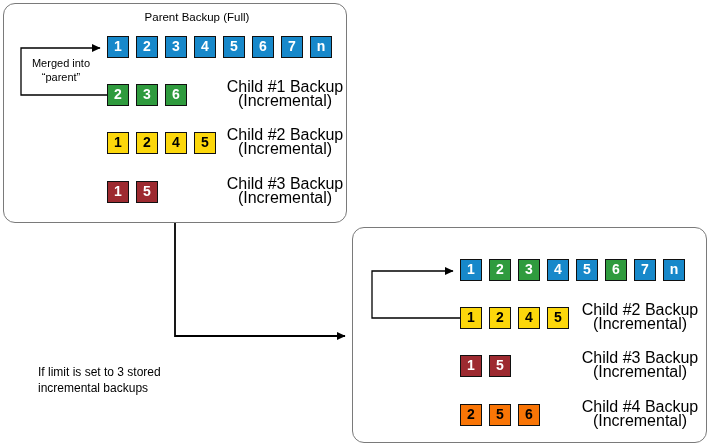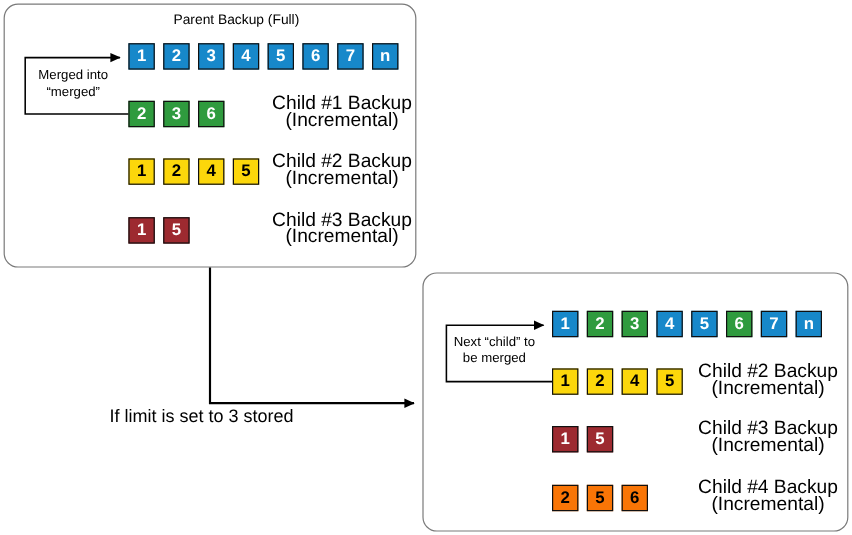--- a/index.html
+++ b/index.html
@@ -102,25 +102,24 @@
     text-align: center;
     white-space: nowrap;
   }
   #merge-label-top    { left: 18px;  top: 56px;  width: 86px; }
   #merge-label-bottom { left: 366px; top: 278px; width: 92px; }
 
   
   #flow-label {
     position: absolute;
     left: 38px;
-    top: 340px;
+    top: 364px;
     width: 260px;
-    font-size: 15px;
+    font-size: 12px;
     line-height: 16px;
-    text-align: center;
   }
 
   
   #wires {
     position: absolute;
     left: 0; top: 0;
     width: 710px; height: 446px;
     pointer-events: none;
   }
 </style>
@@ -169,21 +168,21 @@
     <div class="blk c-red">1</div>
     <div class="blk c-red">5</div>
   </div>
   <div class="caption" id="cap-c3">
     <div>Child #3 Backup</div>
     <div>(Incremental)</div>
   </div>
 
   <div class="merge-label" id="merge-label-top">
     <div>Merged into</div>
-    <div>“merged”</div>
+    <div>“parent”</div>
   </div>
 
   <div class="panel" id="panel-bottom"></div>
 
 
   <div class="row" id="row-newparent">
     <div class="blk c-blue">1</div>
     <div class="blk c-green">2</div>
     <div class="blk c-green">3</div>
     <div class="blk c-blue">4</div>
@@ -216,27 +215,24 @@
   <div class="row" id="row-b-c4">
     <div class="blk c-orange">2</div>
     <div class="blk c-orange">5</div>
     <div class="blk c-orange">6</div>
   </div>
   <div class="caption" id="cap-b-c4">
     <div>Child #4 Backup</div>
     <div>(Incremental)</div>
   </div>
 
-  <div class="merge-label" id="merge-label-bottom">
-    <div>Next “child” to</div>
-    <div>be merged</div>
-  </div>
 
   <div id="flow-label">
     <div>If limit is set to 3 stored</div>
+    <div>incremental backups</div>
   </div>
 
   <svg id="wires" viewBox="0 0 710 446">
     <defs>
       <marker id="ah" markerWidth="9" markerHeight="9" refX="8" refY="4.5" orient="auto" markerUnits="userSpaceOnUse">
         <path d="M0,0.6 L8.6,4.5 L0,8.4 z" fill="#000000"></path>
       </marker>
     </defs>
 
     <path d="M107,95 L21,95 L21,48 L100,48" fill="none" stroke="#000000" stroke-width="1.3" marker-end="url(#ah)"></path>

